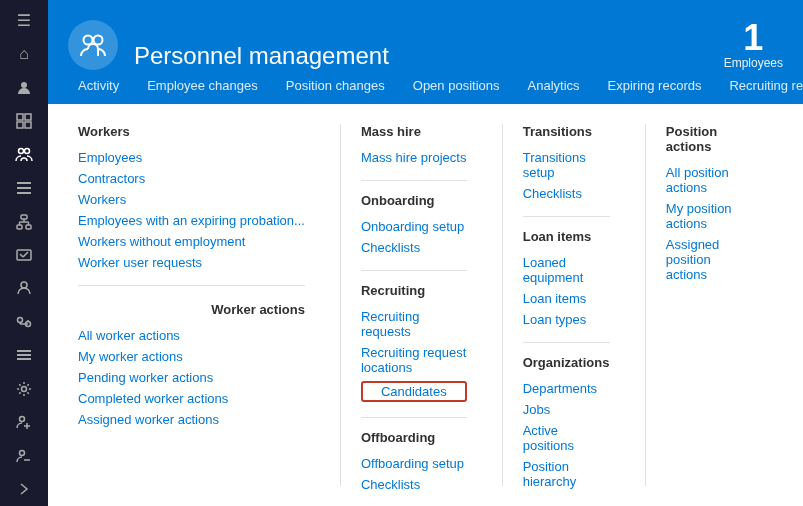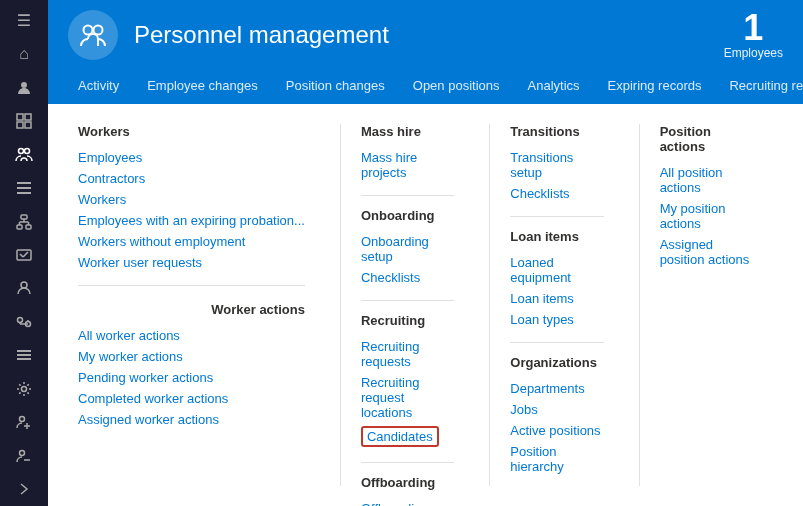--- a/index.html
+++ b/index.html
@@ -34,21 +34,21 @@
       display: flex;
       flex-direction: column;
       overflow: hidden;
     }
 
     
     .header {
       background: #0078d4;
       color: white;
       display: flex;
-      align-items: center;
+      align-items: flex-end;
       padding: 0 20px;
       height: 70px;
       flex-shrink: 0;
     }
     .header-icon {
       width: 50px;
       height: 50px;
       background: rgba(255,255,255,0.2);
       border-radius: 50%;
       display: flex;
@@ -131,21 +131,21 @@
     .section-divider {
       border: none;
       border-top: 1px solid #e0e0e0;
       margin: 12px 0;
     }
 
     .candidates-box {
       display: inline-block;
       border: 2px solid #c0392b;
       border-radius: 3px;
-      padding: 1px 4px;
+      padding: 1px 18px;
     }
 
     .section-gap { margin-top: 16px; text-align: right; }
   </style>
 </head>
 <body>
 
 <div class="sidebar">
   <div class="sidebar-icon">☰</div>
   <div class="sidebar-icon">⌂</div>

